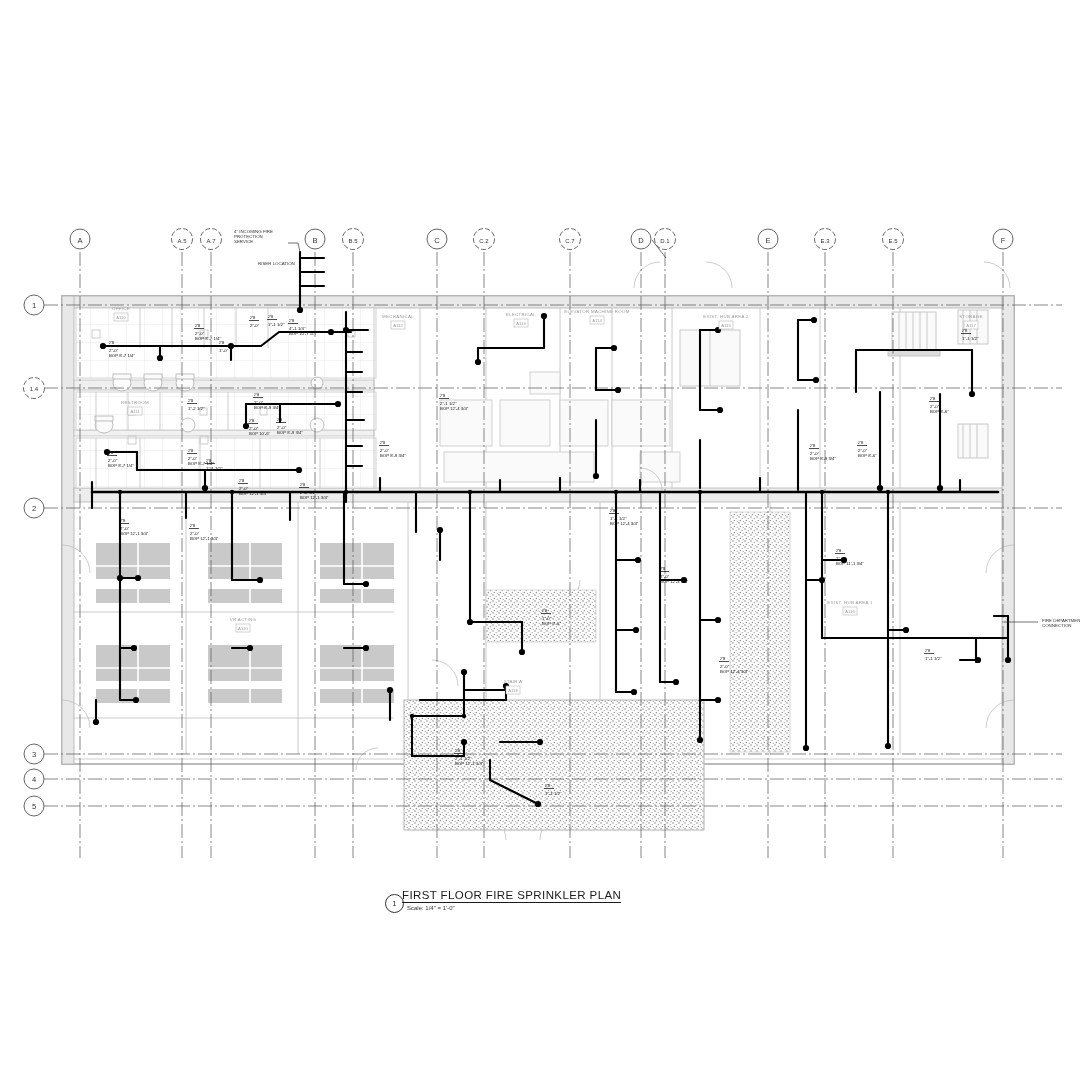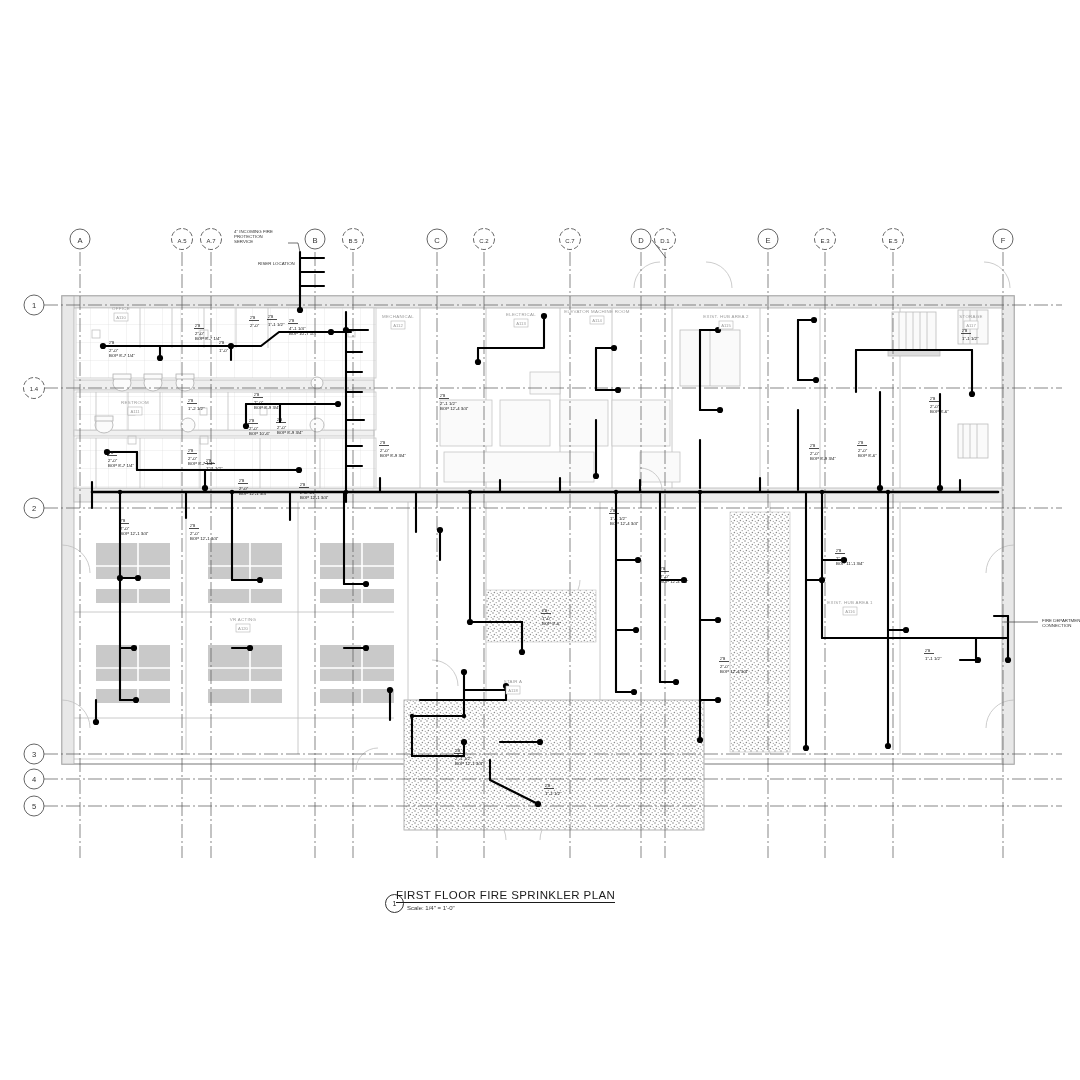--- a/index.html
+++ b/index.html
@@ -2,21 +2,21 @@
 <html><head>
 <meta charset="utf-8">
 <style>
   html,body{margin:0;padding:0;background:#fff;}
   body{width:1080px;height:1080px;font-family:"Liberation Sans",sans-serif;overflow:hidden;}
   #sheet{position:relative;width:1080px;height:1080px;background:#ffffff;}
   #plan{position:absolute;left:0;top:0;width:1080px;height:1080px;}
   .ttl{position:absolute;left:385px;top:886px;width:300px;}
   .ttl .num{position:absolute;left:0;top:8px;width:17px;height:17px;border:1px solid #333;border-radius:50%;
     font-size:7px;color:#222;text-align:center;line-height:17px;}
-  .ttl .t1{position:absolute;left:11px;top:3px;font-size:11.5px;letter-spacing:.4px;color:#1b1b1b;
+  .ttl .t1{position:absolute;left:17px;top:3px;font-size:11.5px;letter-spacing:.4px;color:#1b1b1b;
     border-bottom:1.3px solid #1b1b1b;padding-bottom:1px;white-space:nowrap;}
   .ttl .t2{position:absolute;left:22px;top:19px;font-size:6px;color:#333;white-space:nowrap;}
   svg text{font-family:"Liberation Sans",sans-serif;}
 </style>
 </head>
 <body>
 
 <div id="sheet">
 
 <svg id="plan" viewBox="0 0 1080 1080">

